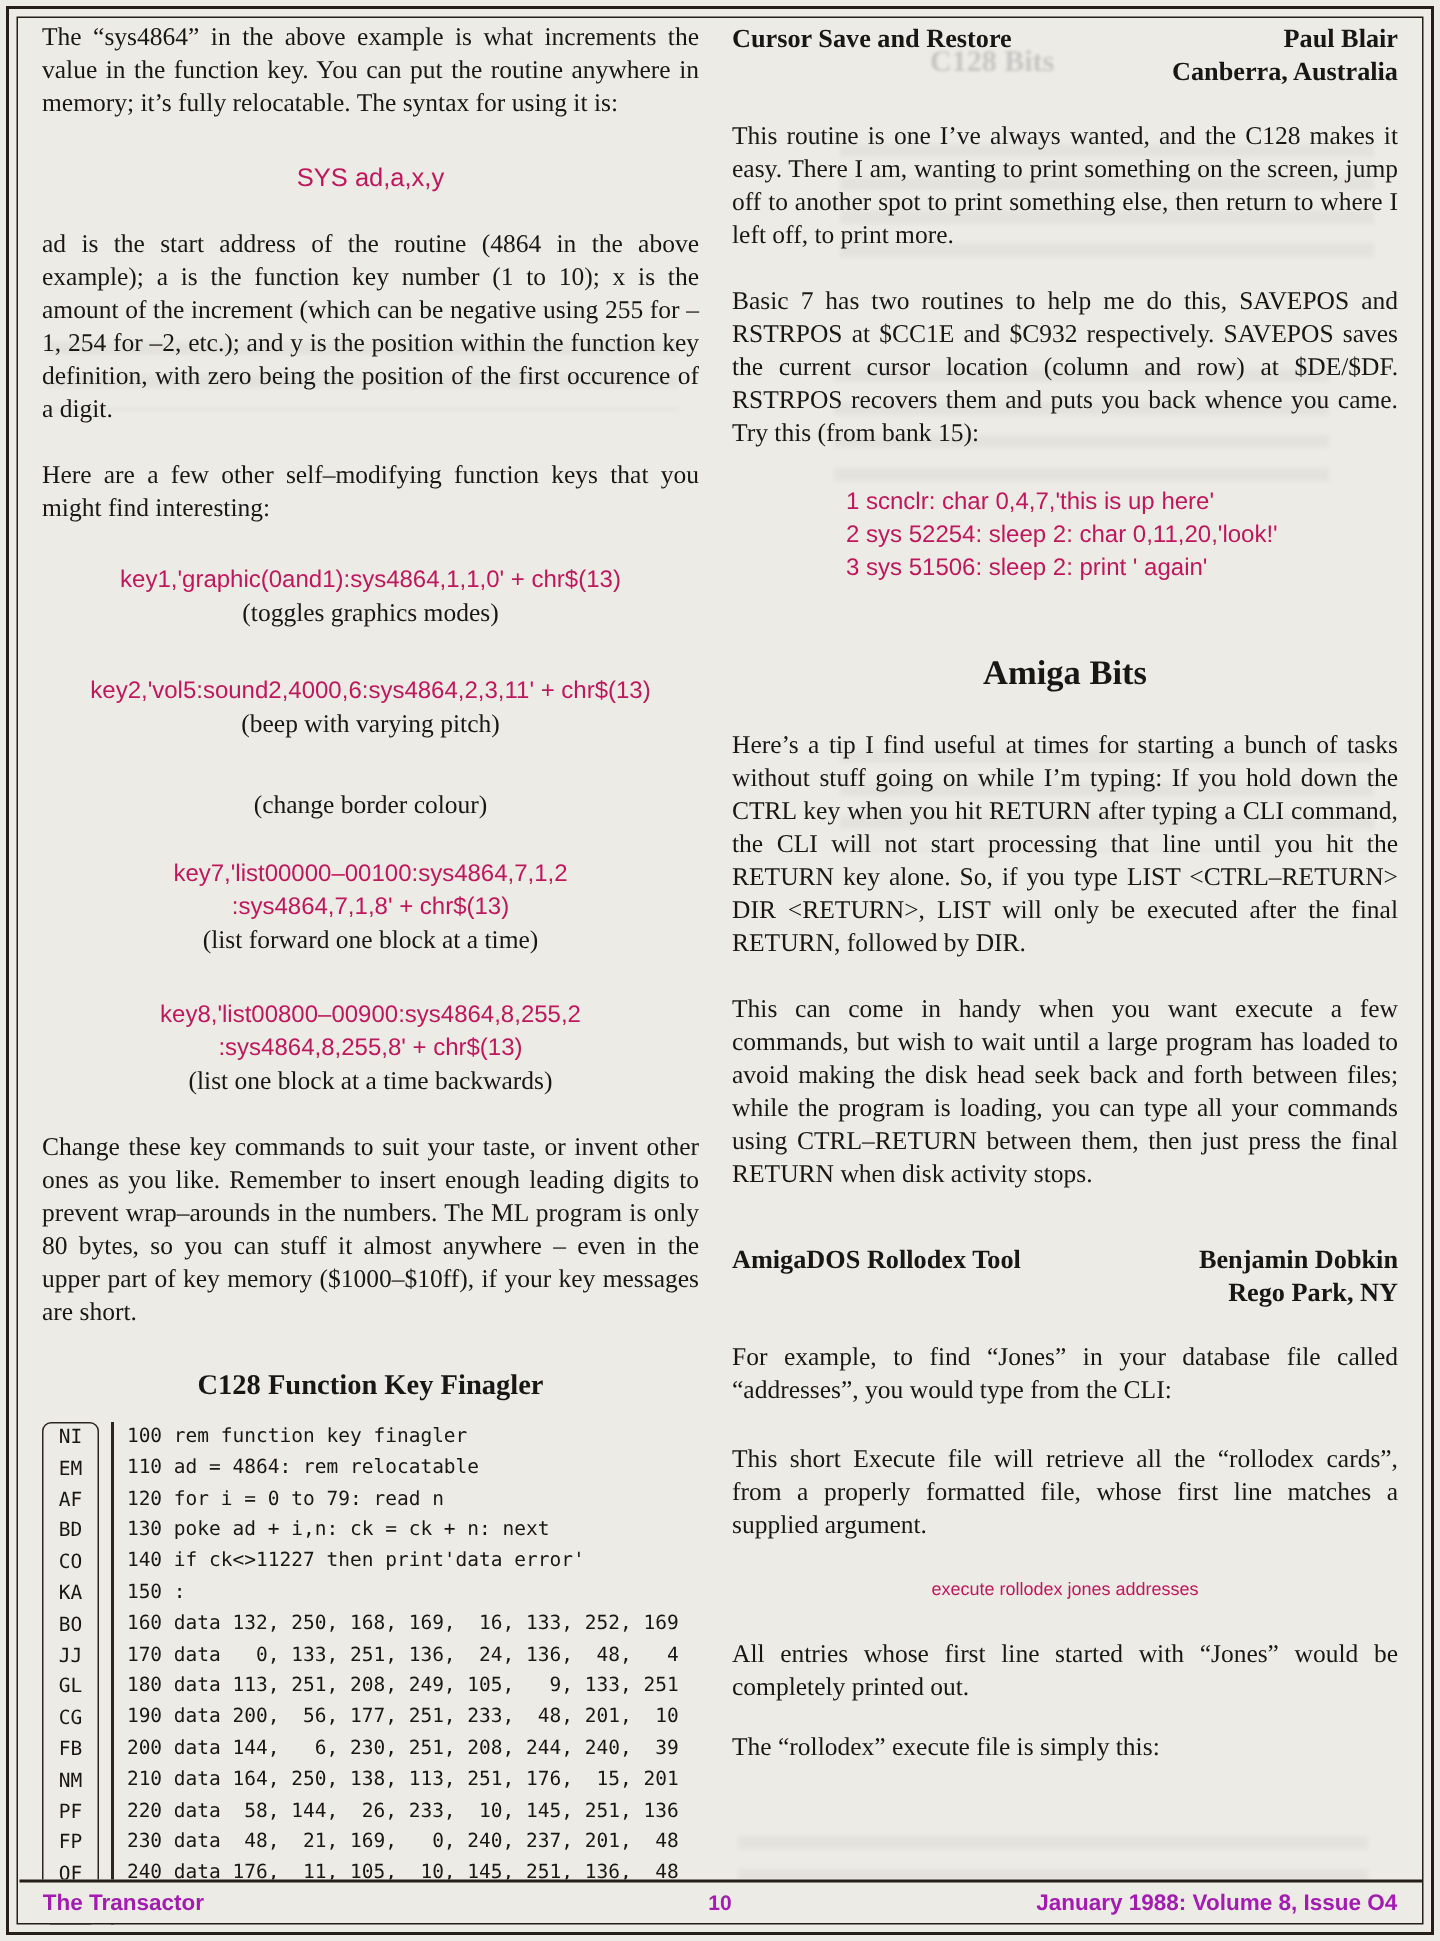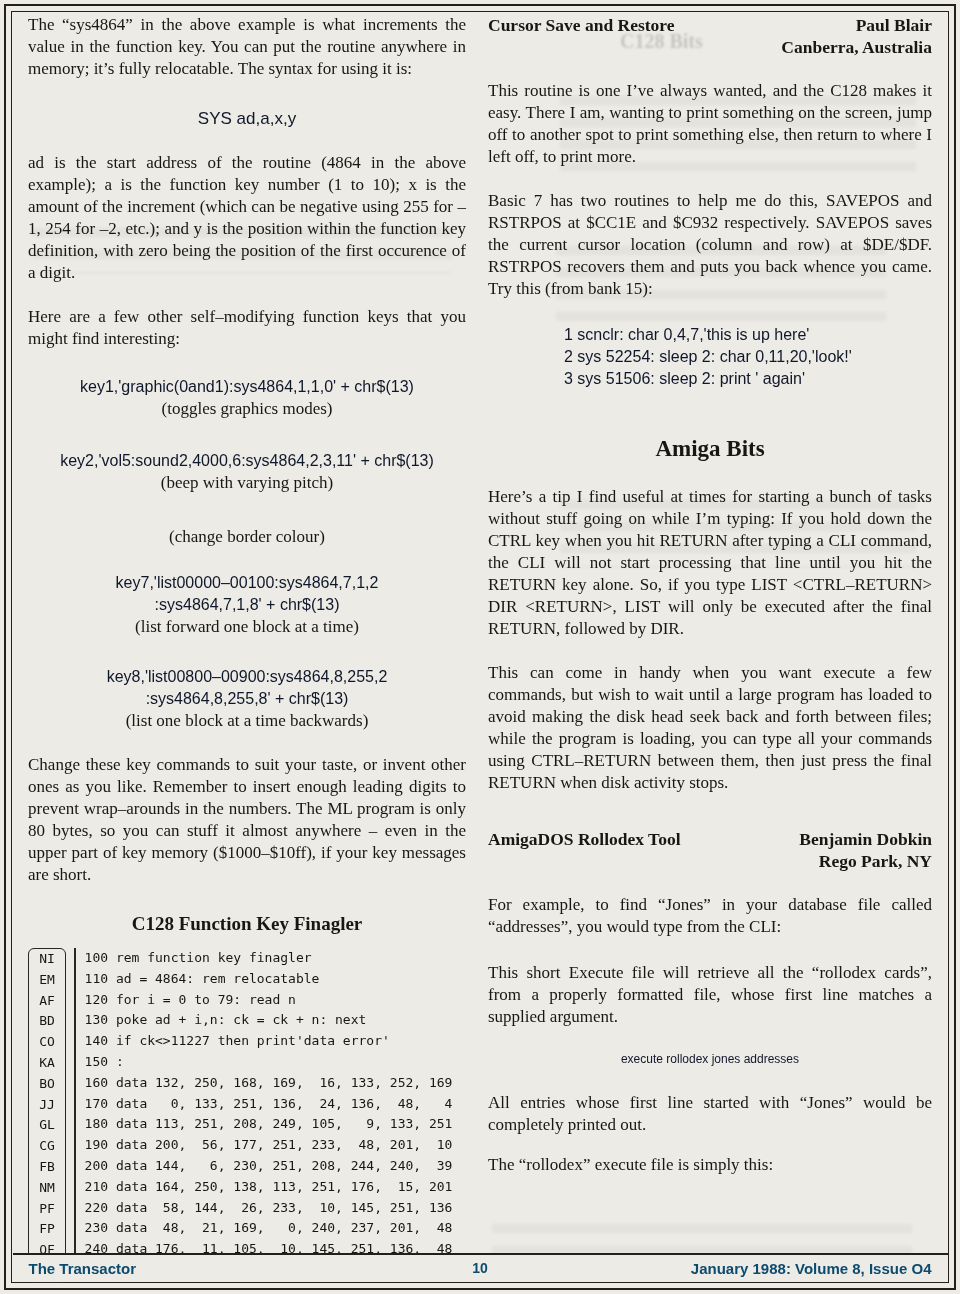--- a/index.html
+++ b/index.html
@@ -8,21 +8,21 @@
   .frame-outer{position:absolute;inset:4px;border:2.5px solid #242019;pointer-events:none;}
   .frame-inner{position:absolute;inset:11px;border:1.5px solid #242019;pointer-events:none;}
 
   .content{position:absolute;left:28px;right:26px;top:6px;bottom:40px;display:flex;}
   .col{width:438px;}
   .col-right{width:444px;margin-left:22px;}
 
   p{margin:22px 0 0;font-size:17px;line-height:22px;text-align:justify;}
   p.first{margin-top:8px;}
 
-  .code{font-family:"Liberation Sans",sans-serif;font-size:16px;line-height:22px;color:#0f172a;}
+  .code{font-family:"Liberation Sans",sans-serif;font-size:16px;line-height:22px;color:#be185d;}
   .center{text-align:center;}
   .pre{white-space:pre-line;}
   .sys-code{margin-top:28px;margin-bottom:16px;font-size:17px;}
   .caption{font-size:17px;line-height:22px;text-align:center;}
 
   .kb1{margin-top:26px;} .kb2{margin-top:30px;} .kb3{margin-top:32px;}
   .kb4{margin-top:24px;} .kb5{margin-top:28px;}
 
   .listing-title{margin:26px 0 0;font-size:19px;line-height:24px;font-weight:bold;text-align:center;}
   .listing{margin-top:12px;display:flex;align-items:flex-start;
@@ -36,21 +36,21 @@
   .art-title{font-weight:bold;font-size:17.5px;line-height:22px;}
   .byline{text-align:right;font-weight:bold;font-size:17.5px;line-height:22px;}
   .section-title{margin:46px 0 0;font-size:23px;line-height:26px;font-weight:bold;text-align:center;}
   .codeblock{margin-top:24px;padding-left:76px;white-space:pre-line;}
   .exec-code{margin-top:20px;font-size:12px;}
   p.tight{margin-top:18px;}
 
   .footer{position:absolute;left:12.5px;right:12.5px;bottom:12.5px;height:27px;
           border-top:2.5px solid #242019;display:flex;align-items:center;justify-content:space-between;
           padding:0 16px;font-family:"Liberation Sans",sans-serif;font-weight:bold;
-          font-size:15px;color:#0c4a6e;background:#edebe6;}
+          font-size:15px;color:#a21caf;background:#edebe6;}
   .footer .pageno{font-size:14px;position:absolute;left:50%;transform:translateX(-50%);}
 
   .ghost-title{position:absolute;left:620px;top:30px;font-family:"Liberation Serif",serif;
                font-weight:bold;font-size:20px;color:#30302e;opacity:.20;filter:blur(1px);}
   .ghost{position:absolute;opacity:.5;filter:blur(1.4px);pointer-events:none;
          background:repeating-linear-gradient(180deg,rgba(70,68,64,.10) 0 9px,rgba(0,0,0,0) 9px 22px);}
 </style>
 </head>
 <body>
 

